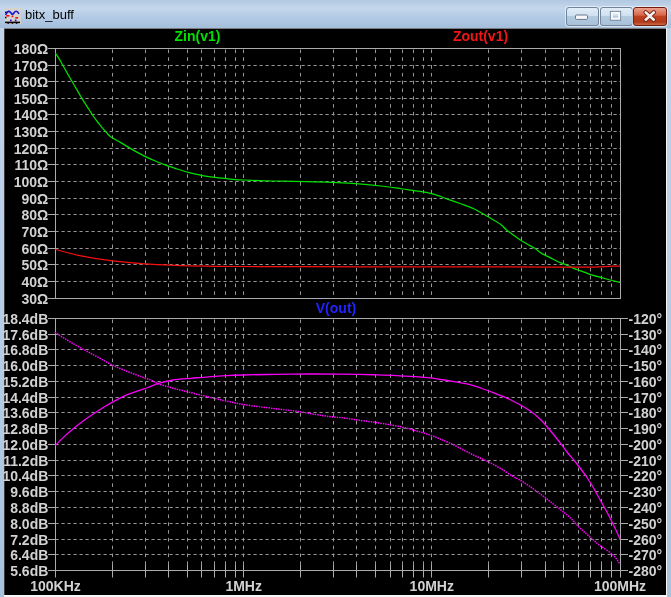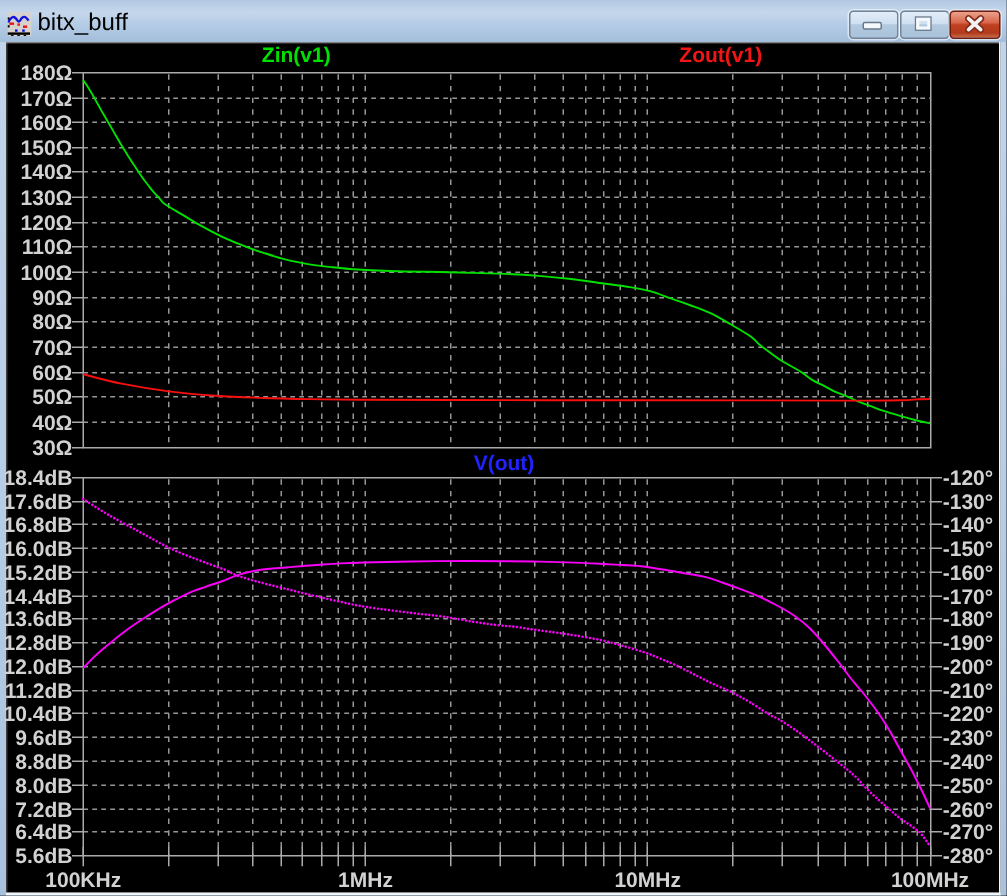--- a/index.html
+++ b/index.html
@@ -1,21 +1,21 @@
 <!DOCTYPE html>
 <html><head><meta charset="utf-8"><title>bitx_buff</title>
 <style>
 html,body{margin:0;padding:0}
 body{width:671px;height:597px;position:relative;overflow:hidden;
   font-family:"Liberation Sans",sans-serif;background:#aac3df}
 #frame{position:absolute;left:0;top:0;width:671px;height:597px;
   background:linear-gradient(180deg,#b5cbe4 0%,#c0d4ea 4%,#b7cde6 55%,#a8c2de 100%)}
 #titlebar{position:absolute;left:0;top:0;width:671px;height:28px;
   background:linear-gradient(180deg,#b2c8e2 0%,#c4d7ec 30%,#b4cbe5 60%,#a3bedb 100%)}
-#title{position:absolute;left:25px;top:7px;font-size:16px;color:#000;letter-spacing:0px}
+#title{position:absolute;left:25px;top:7px;font-size:13px;color:#000;letter-spacing:0px}
 .wbtn{position:absolute;top:7px;height:17px;border-radius:3px;border:1px solid #72849a;
   background:linear-gradient(180deg,#e2edf8 0%,#cfe0f1 45%,#b3cadf 50%,#a9c2da 100%);
   box-shadow:0 0 0 1px rgba(255,255,255,.55)}
 #bmin{left:566px;width:31px}
 #bmax{left:600px;width:31px}
 #bclose{left:633px;width:32px;border:1px solid #731d10;
   background:linear-gradient(180deg,#eba28d 0%,#d7654a 42%,#c04120 50%,#b23a1c 82%,#c96a45 100%)}
 #clientdark{position:absolute;left:4px;top:28px;width:663px;height:568px;background:#3d3d3d}
 #clienttop{position:absolute;left:4px;top:28px;width:662px;height:1px;background:#7d7d7d}
 #client{position:absolute;left:5px;top:29px;width:660.5px;height:566px;background:#000}

